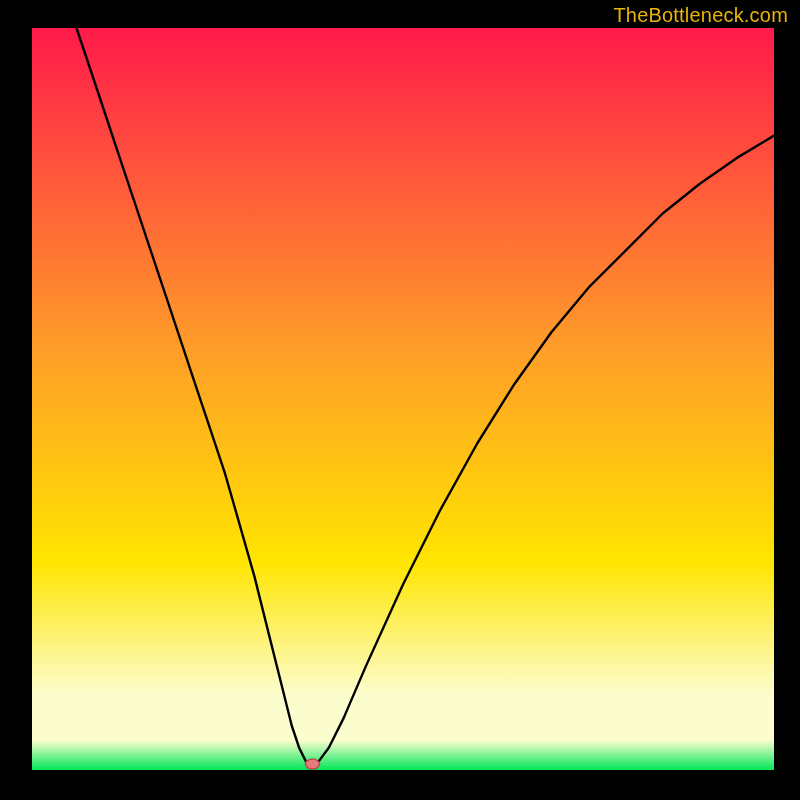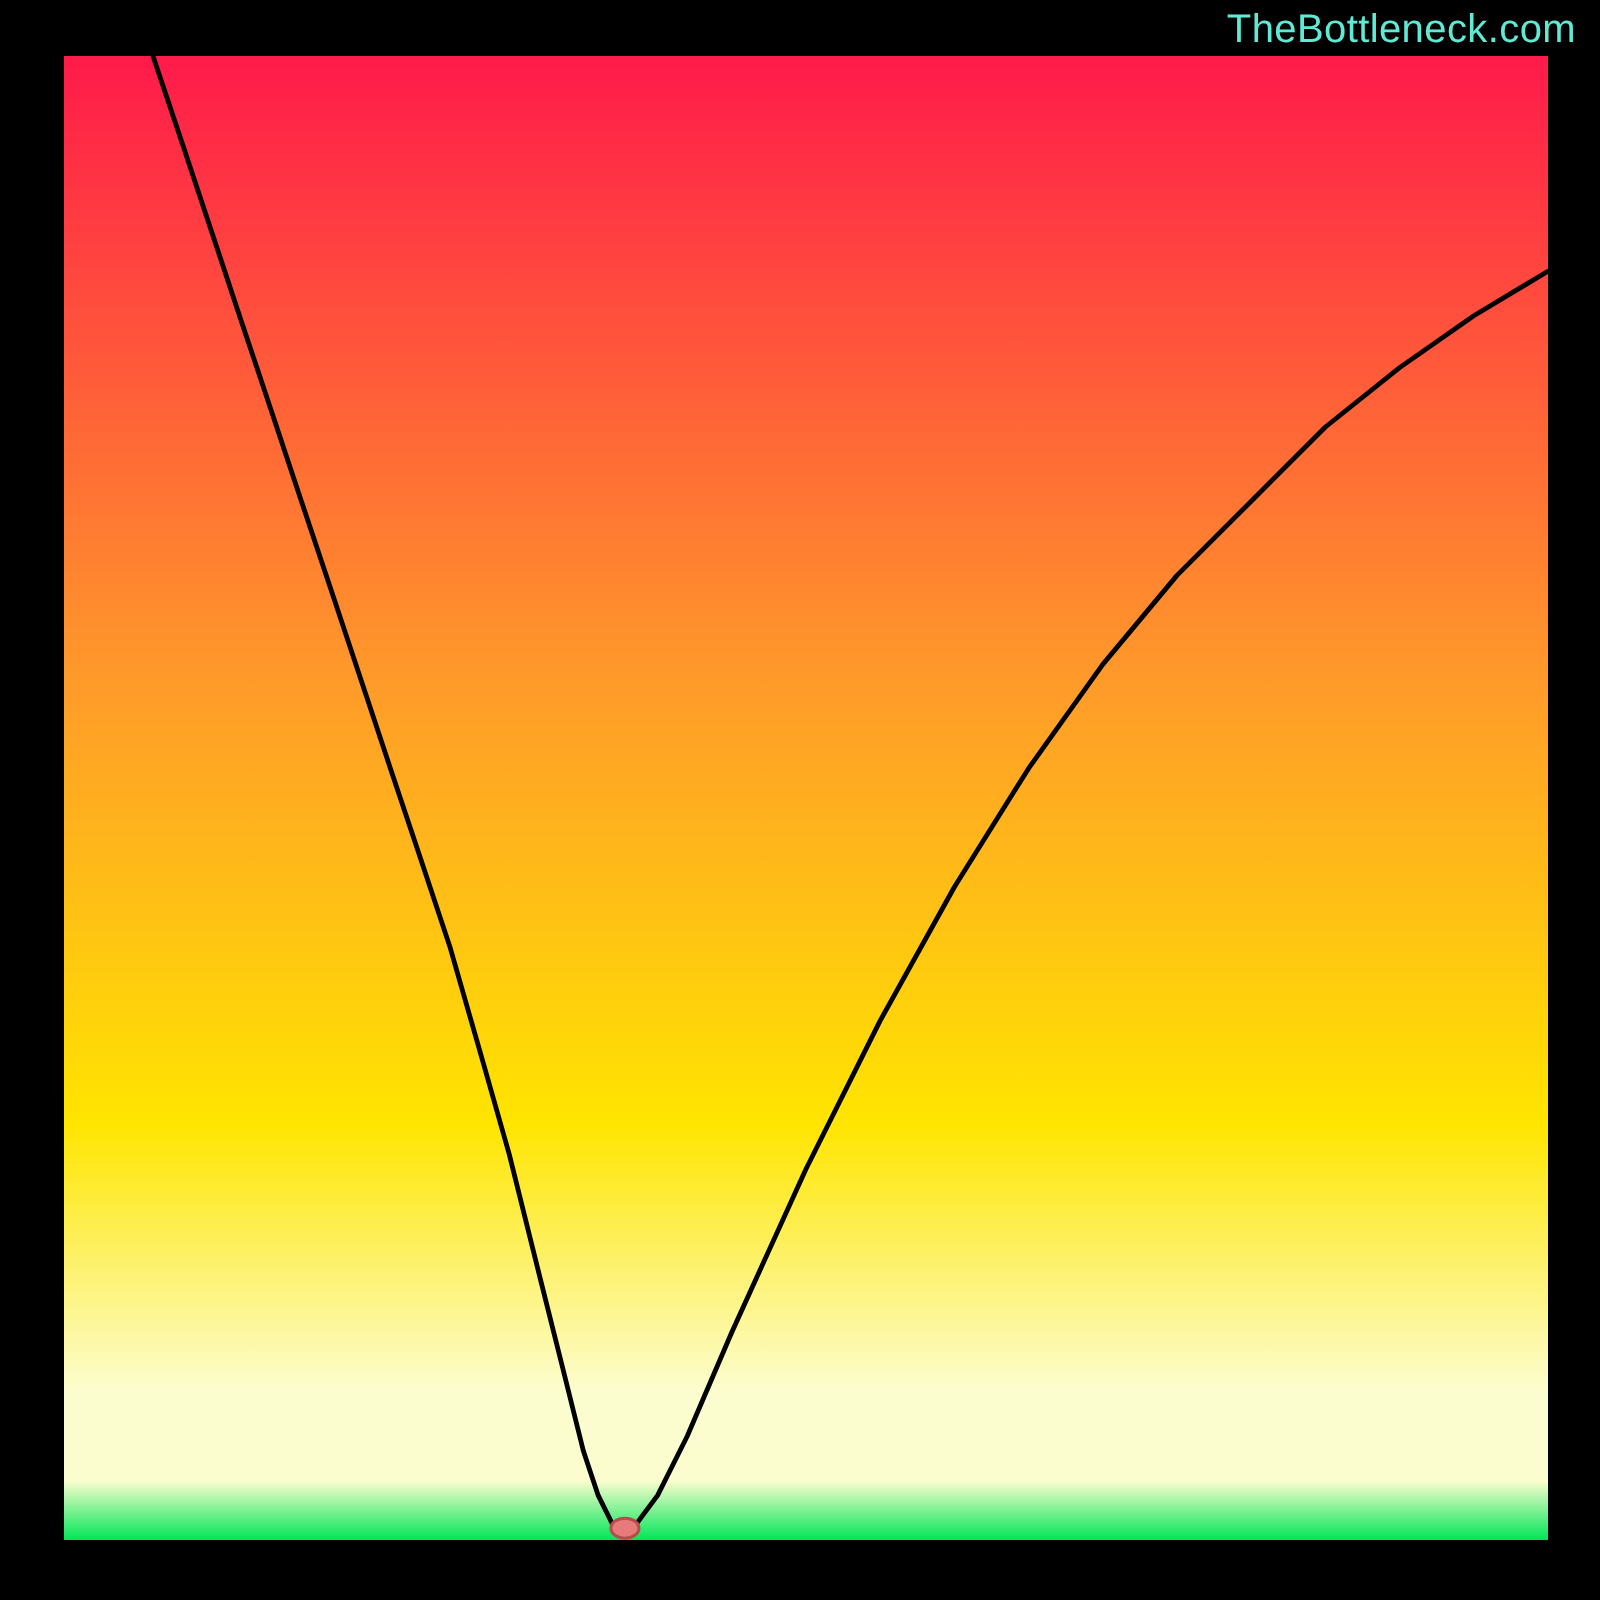--- a/index.html
+++ b/index.html
@@ -13,21 +13,21 @@
   }
   .container {
     position: relative;
     width: 800px;
     height: 800px;
   }
   .watermark {
     position: absolute;
     top: 4px;
     right: 12px;
-    color: #5eead4;
+    color: #eab308;
     font-size: 20px;
     font-weight: 500;
     z-index: 20;
     letter-spacing: 0.2px;
     text-align: right;
   }
   svg.plot {
     position: absolute;
     top: 0;
     left: 0;

